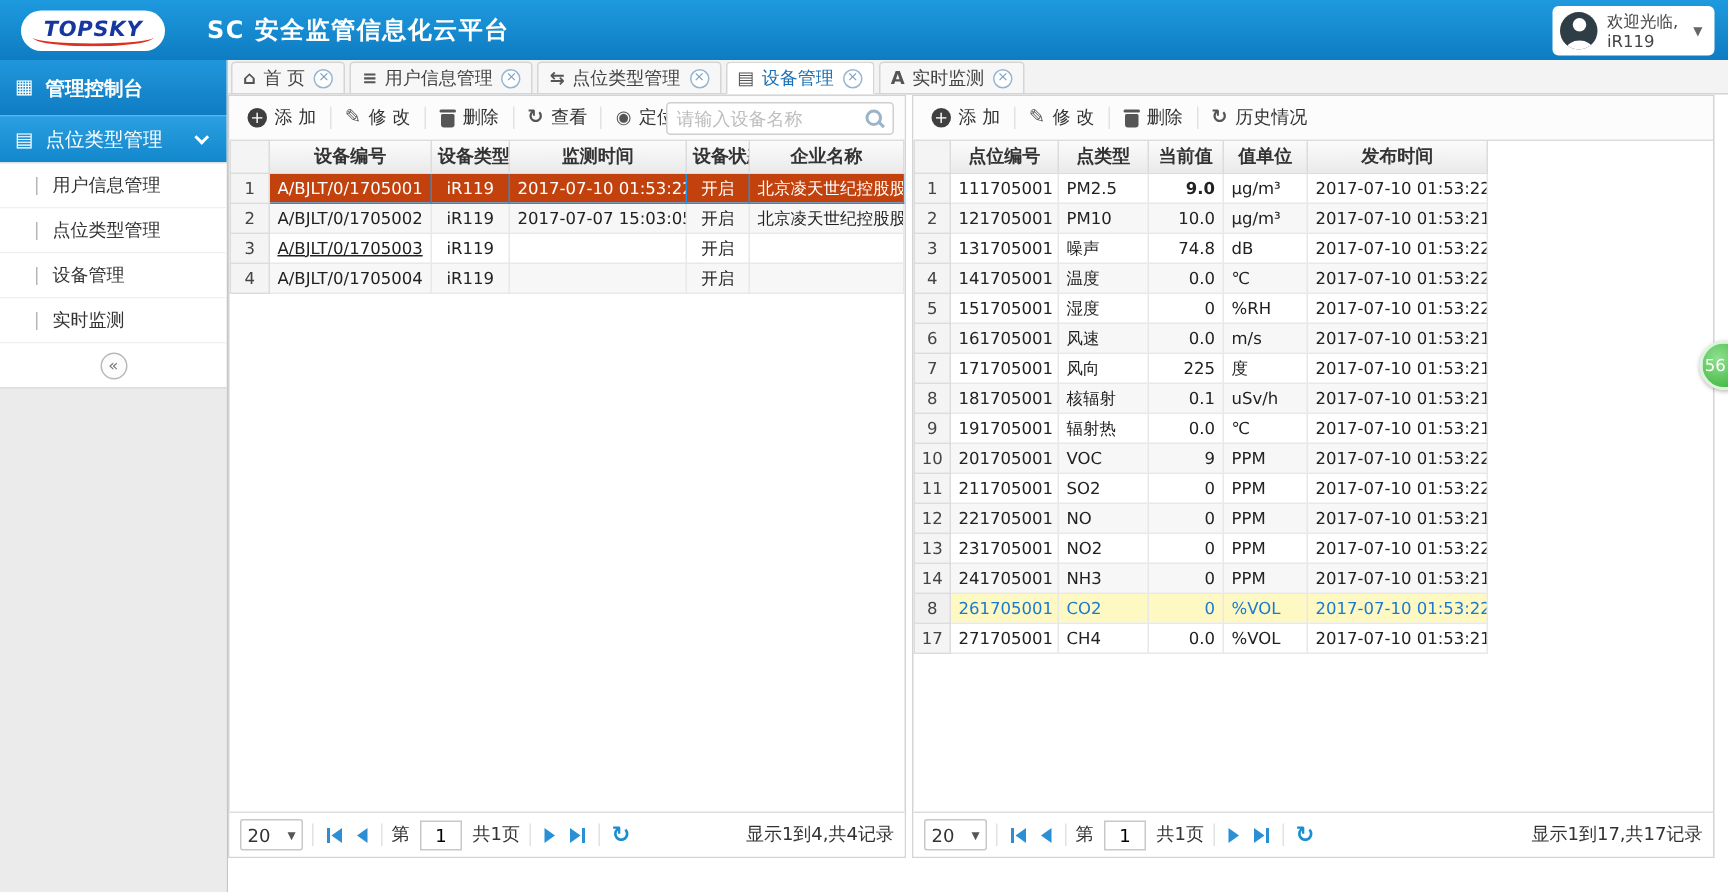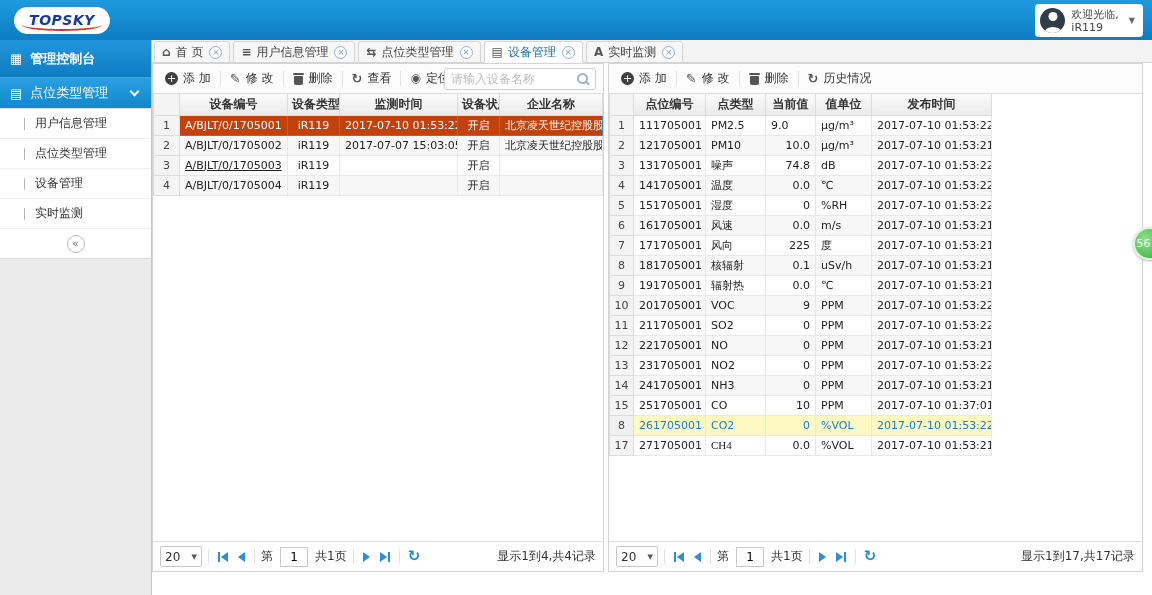--- a/index.html
+++ b/index.html
@@ -99,20 +99,21 @@
 </head>
 <body>
 
 <div class="app">
 
   <header class="topbar">
     <div class="logo">
       <span class="logo-swoosh"></span>
       <span class="logo-text">TOPSKY</span>
     </div>
+    <h1 class="app-title">SC 安全监管信息化云平台</h1>
     <div class="user-box">
       <span class="avatar">
         <span class="avatar-head"></span>
         <span class="avatar-body"></span>
       </span>
       <span class="welcome">
         <span>欢迎光临,</span>
         <span>iR119</span>
       </span>
       <span class="caret">▼</span>
@@ -340,21 +341,21 @@
                     <th>当前值</th>
                     <th>值单位</th>
                     <th>发布时间</th>
                   </tr>
                 </thead>
               <tbody id="pt-tbody">
                   <tr>
                     <td class="rownum">1</td>
                     <td style="text-align: left;">111705001</td>
                     <td style="text-align: left;">PM2.5</td>
-                    <td style="text-align: left;">9.0</td>
+                    <td style="text-align: right; font-weight: bold;">9.0</td>
                     <td style="text-align: left;">μg/m³</td>
                     <td style="text-align: left;">2017-07-10 01:53:22</td>
                   </tr>
                   <tr class="alt">
                     <td class="rownum">2</td>
                     <td style="text-align: left;">121705001</td>
                     <td style="text-align: left;">PM10</td>
                     <td style="text-align: right;">10.0</td>
                     <td style="text-align: left;">μg/m³</td>
                     <td style="text-align: left;">2017-07-10 01:53:21</td>
@@ -447,41 +448,33 @@
                     <td style="text-align: left;">PPM</td>
                     <td style="text-align: left;">2017-07-10 01:53:22</td>
                   </tr>
                   <tr class="alt">
                     <td class="rownum">14</td>
                     <td style="text-align: left;">241705001</td>
                     <td style="text-align: left;">NH3</td>
                     <td style="text-align: right;">0</td>
                     <td style="text-align: left;">PPM</td>
                     <td style="text-align: left;">2017-07-10 01:53:21</td>
-                  </tr>
-                  <tr>
-                    <td class="rownum">15</td>
-                    <td style="text-align: left;">251705001</td>
-                    <td style="text-align: left;">CO</td>
-                    <td style="text-align: right;">10</td>
-                    <td style="text-align: left;">PPM</td>
-                    <td style="text-align: left;">2017-07-10 01:37:01</td>
                   </tr>
                   <tr class="sel-gray">
                     <td class="rownum">8</td>
                     <td style="text-align: left;">261705001</td>
                     <td style="text-align: left;">CO2</td>
                     <td style="text-align: right;">0</td>
                     <td style="text-align: left;">%VOL</td>
                     <td style="text-align: left;">2017-07-10 01:53:22</td>
                   </tr>
                   <tr>
                     <td class="rownum">17</td>
                     <td style="text-align: left;">271705001</td>
-                    <td style="text-align: left; font-family: Liberation Serif, serif;">CH4</td>
+                    <td style="text-align: left;">CH4</td>
                     <td style="text-align: right;">0.0</td>
                     <td style="text-align: left;">%VOL</td>
                     <td style="text-align: left;">2017-07-10 01:53:21</td>
                   </tr>
                 </tbody>
             </table>
           </div>
           <div class="pager">
             <div class="pagesize">
               <span>20</span>

